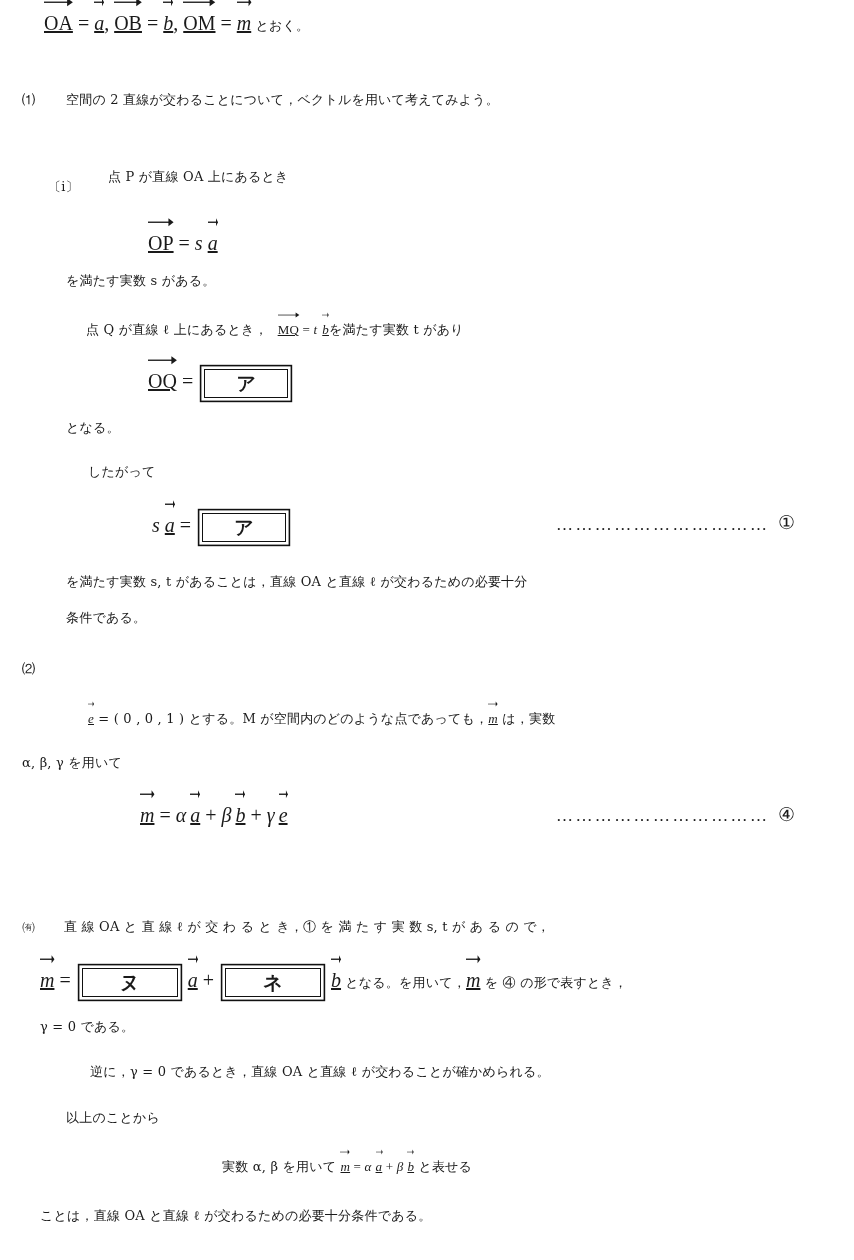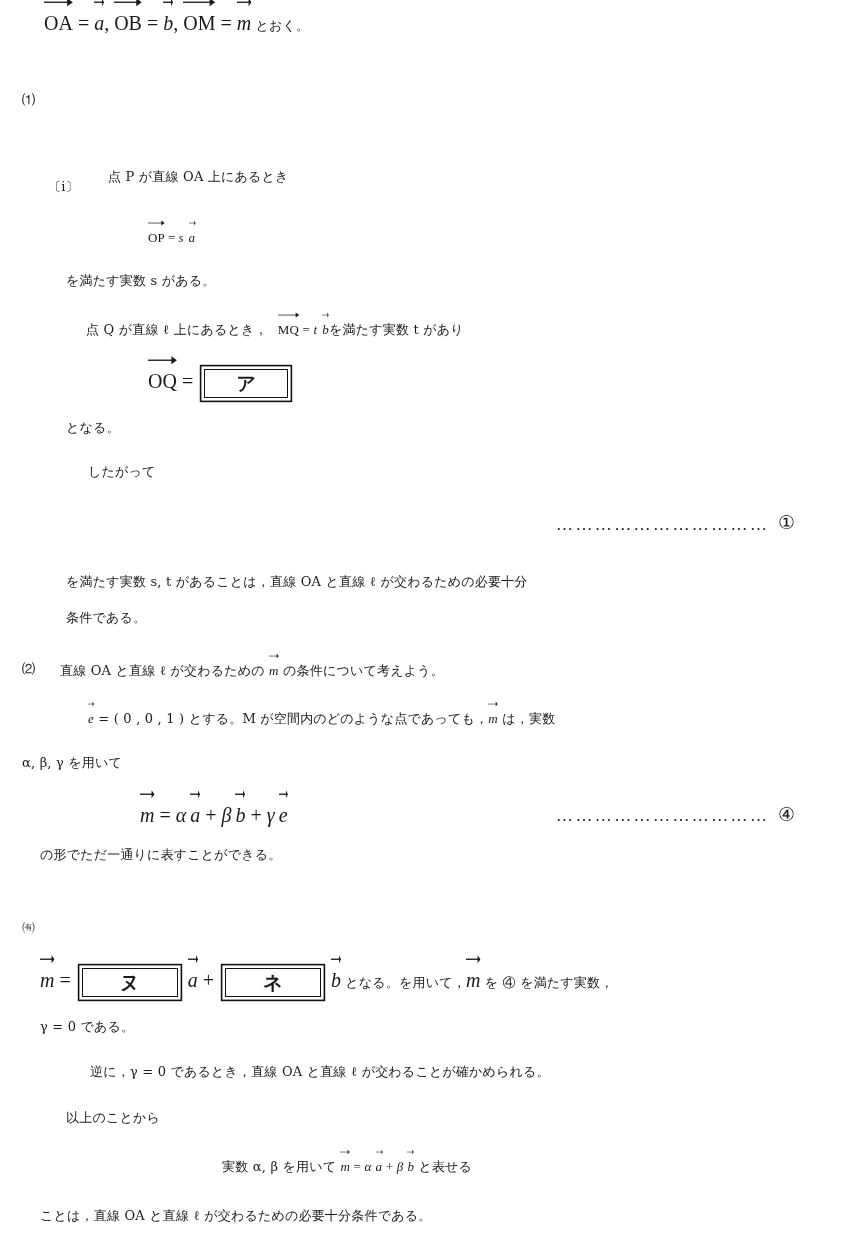--- a/index.html
+++ b/index.html
@@ -37,20 +37,21 @@
     font-family: "Liberation Serif", "DejaVu Serif", serif;
   }
   .it {
     font-style: italic;
   }
   
   .vec {
     position: relative;
     display: inline-block;
     padding-top: 2px;
+    text-decoration: underline;
   }
   .vec > .arr {
     position: absolute;
     left: 0;
     right: 0;
     top: -0.52em;
     height: 0.52em;
     pointer-events: none;
   }
   .vec > .arr svg {
@@ -119,29 +120,32 @@
           <svg viewBox="0 0 40 10" preserveAspectRatio="none">
             <line x1="0" y1="6" x2="36" y2="6" stroke="#1a1a1a" stroke-width="1.3"></line>
             <polygon points="40,6 32,2.2 32,9.8" fill="#1a1a1a"></polygon>
           </svg>
         </span><span>m</span></span><span class="jp"> とおく。</span>
   </div>
 
   <div class="line jp" style="left:22px; top:90px;">
     <span>⑴</span>
   </div>
+  <div class="line jp" style="left:66px; top:90px;">
+    <span>空間の 2 直線が交わることについて，ベクトルを用いて考えてみよう。</span>
+  </div>
 
   <div class="line jp" style="left:48px; top:177px;">
     <span>〔i〕</span>
   </div>
   <div class="line jp" style="left:108px; top:167px;">
     <span>点 P が直線 OA 上にあるとき</span>
   </div>
 
-  <div class="line math" style="left:148px; top:226px; font-size:13px;">
+  <div class="line math" style="left:148px; top:226px; font-size:20px;">
     <span class="vec"><span class="arr">
           <svg viewBox="0 0 40 10" preserveAspectRatio="none">
             <line x1="0" y1="6" x2="36" y2="6" stroke="#1a1a1a" stroke-width="1.3"></line>
             <polygon points="40,6 32,2.2 32,9.8" fill="#1a1a1a"></polygon>
           </svg>
         </span><span>OP</span></span><span> = </span><span class="it">s</span><span class="vec it" style="margin-left:5px"><span class="arr">
           <svg viewBox="0 0 40 10" preserveAspectRatio="none">
             <line x1="0" y1="6" x2="36" y2="6" stroke="#1a1a1a" stroke-width="1.3"></line>
             <polygon points="40,6 32,2.2 32,9.8" fill="#1a1a1a"></polygon>
           </svg>
@@ -176,44 +180,44 @@
   </div>
 
   <div class="line jp" style="left:66px; top:418px;">
     <span>となる。</span>
   </div>
 
   <div class="line jp" style="left:88px; top:462px;">
     <span>したがって</span>
   </div>
 
+  <div class="line math" style="left:152px; top:508px; font-size:20px;">
+    <span class="it">s</span><span class="vec it" style="margin-left:5px"><span class="arr">
+          <svg viewBox="0 0 40 10" preserveAspectRatio="none">
+            <line x1="0" y1="6" x2="36" y2="6" stroke="#1a1a1a" stroke-width="1.3"></line>
+            <polygon points="40,6 32,2.2 32,9.8" fill="#1a1a1a"></polygon>
+          </svg>
+        </span><span>a</span></span><span> = </span><span class="abox" style="min-width:50px">ア</span>
+  </div>
   <div class="line dots" style="left:556px; top:512px;">
     <span>……………………………</span>
   </div>
   <div class="line eqnum" style="left:778px; top:508px;">
     <span>①</span>
   </div>
 
   <div class="line jp" style="left:66px; top:572px;">
     <span>を満たす実数 s, t があることは，直線 OA と直線 ℓ が交わるための必要十分</span>
   </div>
   <div class="line jp" style="left:66px; top:608px;">
     <span>条件である。</span>
   </div>
 
   <div class="line jp" style="left:22px; top:659px;">
     <span>⑵</span>
-  </div>
-  <div class="line jp" style="left:60px; top:659px;">
-    <span>直線 OA と直線 ℓ が交わるための </span><span class="math vec it"><span class="arr">
-          <svg viewBox="0 0 40 10" preserveAspectRatio="none">
-            <line x1="0" y1="6" x2="36" y2="6" stroke="#1a1a1a" stroke-width="1.3"></line>
-            <polygon points="40,6 32,2.2 32,9.8" fill="#1a1a1a"></polygon>
-          </svg>
-        </span><span>m</span></span><span> の条件について考えよう。</span>
   </div>
 
   <div class="line jp" style="left:40px; top:707px;margin-left:48px;">
     <span class="math vec it"><span class="arr">
           <svg viewBox="0 0 36 10" preserveAspectRatio="none">
             <line x1="0" y1="6" x2="32" y2="6" stroke="#1a1a1a" stroke-width="1.3"></line>
             <polygon points="36,6 28,2.2 28,9.8" fill="#1a1a1a"></polygon>
           </svg>
         </span><span>e</span></span><span> = ( 0 , 0 , 1 ) とする。M が空間内のどのような点であっても，</span><span class="math vec it"><span class="arr">
           <svg viewBox="0 0 40 10" preserveAspectRatio="none">
@@ -249,27 +253,27 @@
           </svg>
         </span><span>e</span></span>
   </div>
   <div class="line dots" style="left:556px; top:803px;">
     <span>……………………………</span>
   </div>
   <div class="line eqnum" style="left:778px; top:800px;">
     <span>④</span>
   </div>
 
-  <div class="line jp" style="left:40px; top:845px;">
-    <span>の形でただ一通りに表すことができる。</span>
-  </div>
 
   <div class="line jp" style="left:22px; top:917px;">
     <span>㈲</span>
   </div>
+  <div class="line jp" style="left:64px; top:917px;">
+    <span>直 線 OA と 直 線 ℓ が 交 わ る と き，① を 満 た す 実 数 s, t が あ る の で，</span>
+  </div>
 
   <div class="line math" style="left:40px; top:963px; font-size:20px;">
     <span class="vec it"><span class="arr">
           <svg viewBox="0 0 40 10" preserveAspectRatio="none">
             <line x1="0" y1="6" x2="36" y2="6" stroke="#1a1a1a" stroke-width="1.3"></line>
             <polygon points="40,6 32,2.2 32,9.8" fill="#1a1a1a"></polygon>
           </svg>
         </span><span>m</span></span><span> = </span><span class="abox" style="min-width:62px">ヌ</span><span class="vec it" style="margin-left:4px"><span class="arr">
           <svg viewBox="0 0 40 10" preserveAspectRatio="none">
             <line x1="0" y1="6" x2="36" y2="6" stroke="#1a1a1a" stroke-width="1.3"></line>
@@ -278,21 +282,21 @@
         </span><span>a</span></span><span> + </span><span class="abox" style="min-width:62px">ネ</span><span class="vec it" style="margin-left:4px"><span class="arr">
           <svg viewBox="0 0 40 10" preserveAspectRatio="none">
             <line x1="0" y1="6" x2="36" y2="6" stroke="#1a1a1a" stroke-width="1.3"></line>
             <polygon points="40,6 32,2.2 32,9.8" fill="#1a1a1a"></polygon>
           </svg>
         </span><span>b</span></span><span class="jp"> となる。を用いて，</span><span class="vec it"><span class="arr">
           <svg viewBox="0 0 40 10" preserveAspectRatio="none">
             <line x1="0" y1="6" x2="36" y2="6" stroke="#1a1a1a" stroke-width="1.3"></line>
             <polygon points="40,6 32,2.2 32,9.8" fill="#1a1a1a"></polygon>
           </svg>
-        </span><span>m</span></span><span class="jp"> を ④ を満たす実数，</span>
+        </span><span>m</span></span><span class="jp"> を ④ の形で表すとき，</span>
   </div>
 
   <div class="line jp" style="left:40px; top:1017px;">
     <span>γ = 0 である。</span>
   </div>
 
   <div class="line jp" style="left:66px; top:1062px;margin-left:24px;">
     <span>逆に，γ = 0 であるとき，直線 OA と直線 ℓ が交わることが確かめられる。</span>
   </div>
 

